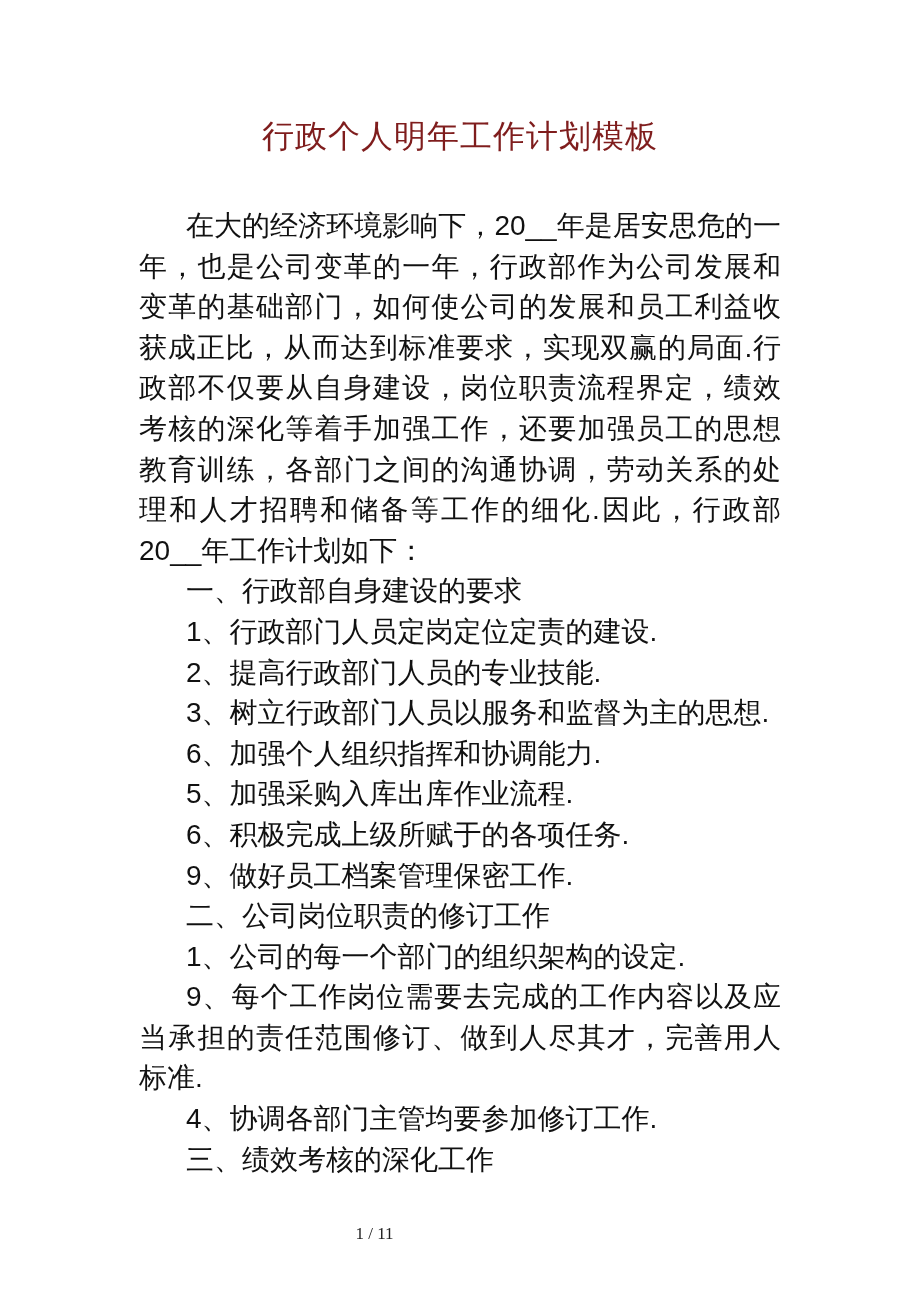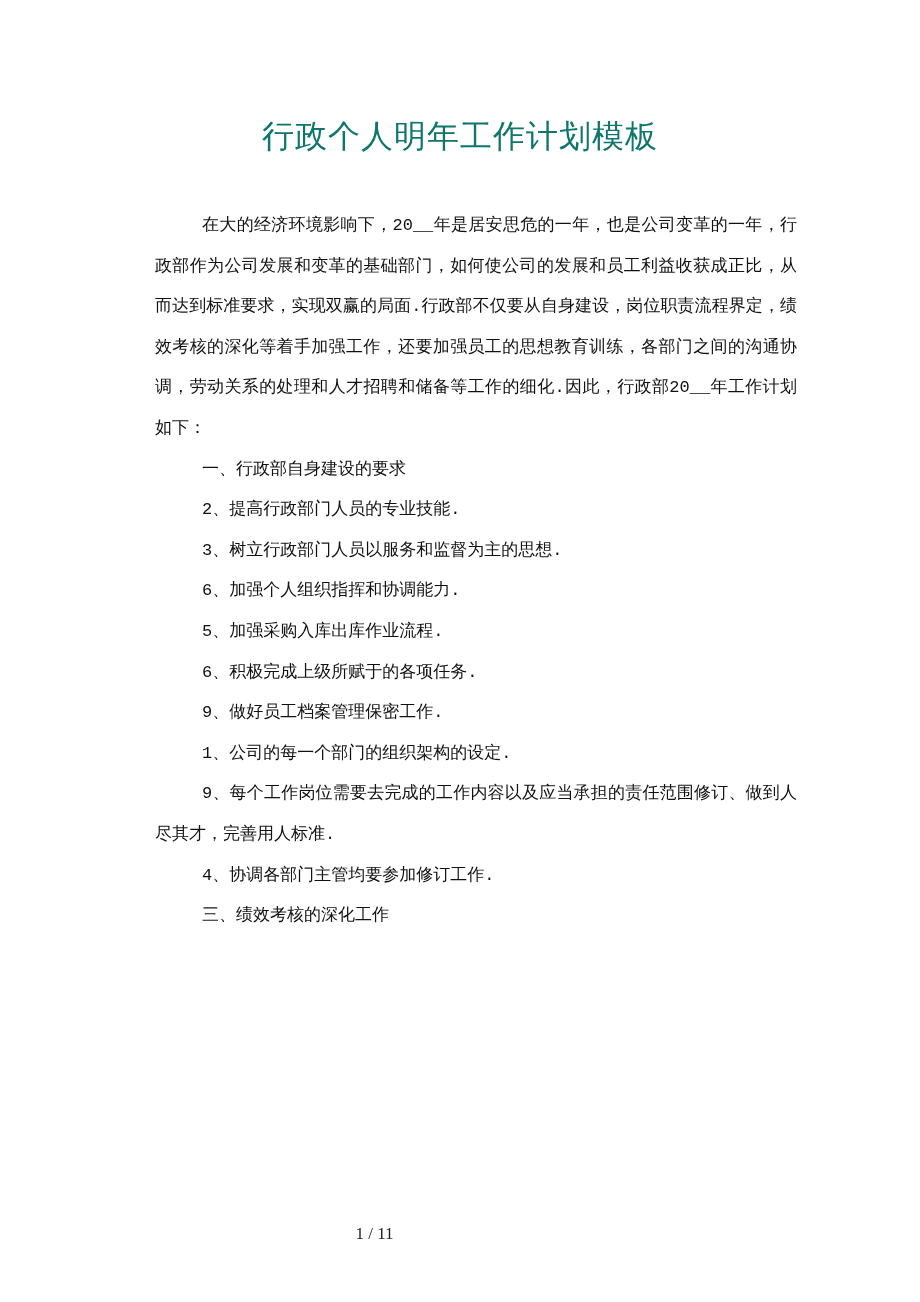--- a/index.html
+++ b/index.html
@@ -1,48 +1,50 @@
 <!DOCTYPE html>
 <html><head>
 <meta charset="utf-8">
 <style>
   html, body { margin: 0; padding: 0; background: #ffffff; }
   body { width: 920px; height: 1302px; position: relative; overflow: hidden; }
   .page { position: absolute; left: 0; top: 0; width: 920px; height: 1302px; background: #fff; }
   .title {
     position: absolute; left: 0; top: 112px; width: 920px; text-align: center;
     font-family: "DejaVu Sans", sans-serif; font-size: 32px; line-height: 48px;
-    color: #0f766e; letter-spacing: 1px;
+    color: #7f1d1d; letter-spacing: 1px;
   }
   .body {
-    position: absolute; left: 155px; top: 206px; width: 642px;
-    font-family: Liberation Mono, monospace; font-size: 17px; color: #111;
+    position: absolute; left: 139px; top: 206px; width: 642px;
+    font-family: Liberation Sans, sans-serif; font-size: 28px; color: #111;
   }
   .p { margin: 0; line-height: 40.6px; text-align: justify; text-align-last: left; }
   .indent { text-indent: 47px; }
   .footer {
     position: absolute; left: 0; top: 1224px; width: 749px; text-align: center;
     font-family: "Liberation Serif", serif; font-size: 17px; color: #222;
   }
 </style>
 </head>
 <body>
 
 <div class="page">
   <div class="title">行政个人明年工作计划模板</div>
 
   <div class="body">
     <p class="p indent">在大的经济环境影响下，20__年是居安思危的一年，也是公司变革的一年，行政部作为公司发展和变革的基础部门，如何使公司的发展和员工利益收获成正比，从而达到标准要求，实现双赢的局面.行政部不仅要从自身建设，岗位职责流程界定，绩效考核的深化等着手加强工作，还要加强员工的思想教育训练，各部门之间的沟通协调，劳动关系的处理和人才招聘和储备等工作的细化.因此，行政部20__年工作计划如下：</p>
     <p class="p indent">一、行政部自身建设的要求</p>
+    <p class="p indent">1、行政部门人员定岗定位定责的建设.</p>
     <p class="p indent">2、提高行政部门人员的专业技能.</p>
     <p class="p indent">3、树立行政部门人员以服务和监督为主的思想.</p>
     <p class="p indent">6、加强个人组织指挥和协调能力.</p>
     <p class="p indent">5、加强采购入库出库作业流程.</p>
     <p class="p indent">6、积极完成上级所赋于的各项任务.</p>
     <p class="p indent">9、做好员工档案管理保密工作.</p>
+    <p class="p indent">二、公司岗位职责的修订工作</p>
     <p class="p indent">1、公司的每一个部门的组织架构的设定.</p>
     <p class="p indent">9、每个工作岗位需要去完成的工作内容以及应当承担的责任范围修订、做到人尽其才，完善用人标准.</p>
     <p class="p indent">4、协调各部门主管均要参加修订工作.</p>
     <p class="p indent">三、绩效考核的深化工作</p>
   </div>
 
   <div class="footer">1 / 11</div>
 </div>
 
 </body></html>

